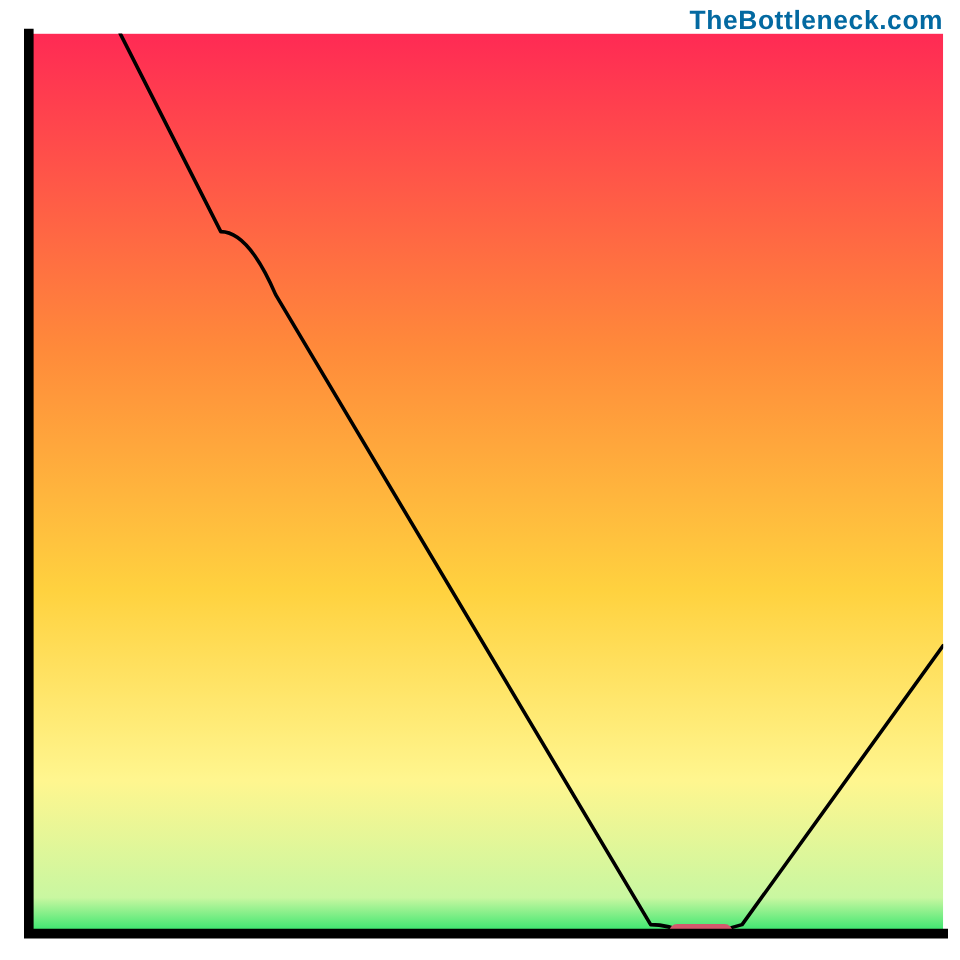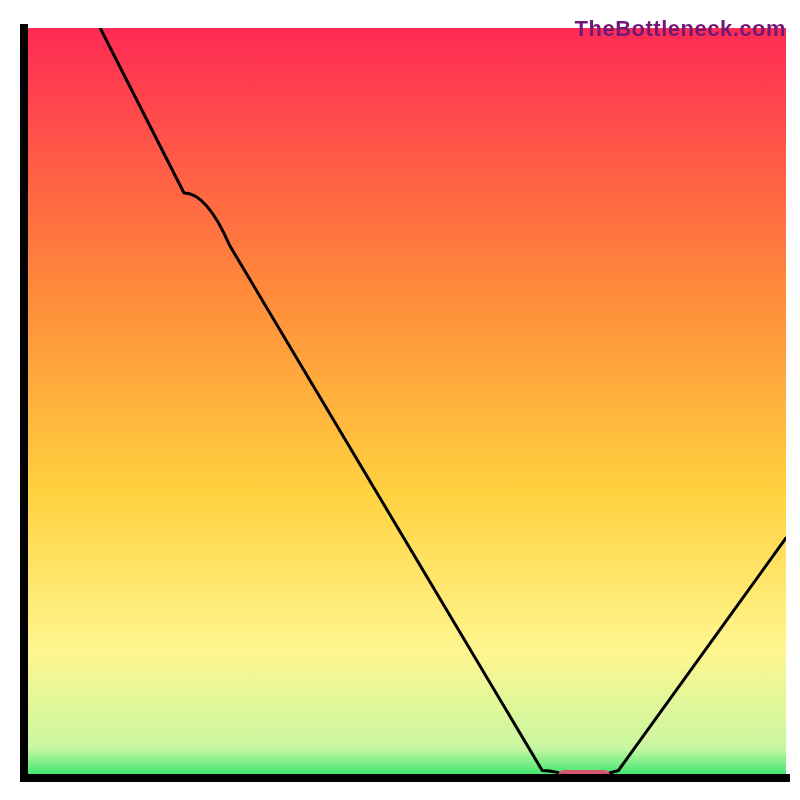--- a/index.html
+++ b/index.html
@@ -14,23 +14,22 @@
     position: relative;
     width: 800px;
     height: 800px;
   }
   .watermark {
     position: absolute;
     top: 4px;
     right: 14px;
     font-size: 22px;
     font-weight: 600;
-    color: #701a75;
+    color: #0369a1;
     letter-spacing: 0.5px;
-    margin-top: 12px;
   }
   svg {
     display: block;
   }
 </style>
 </head>
 <body>
 
 <div class="frame">
   <div class="watermark">TheBottleneck.com</div>

